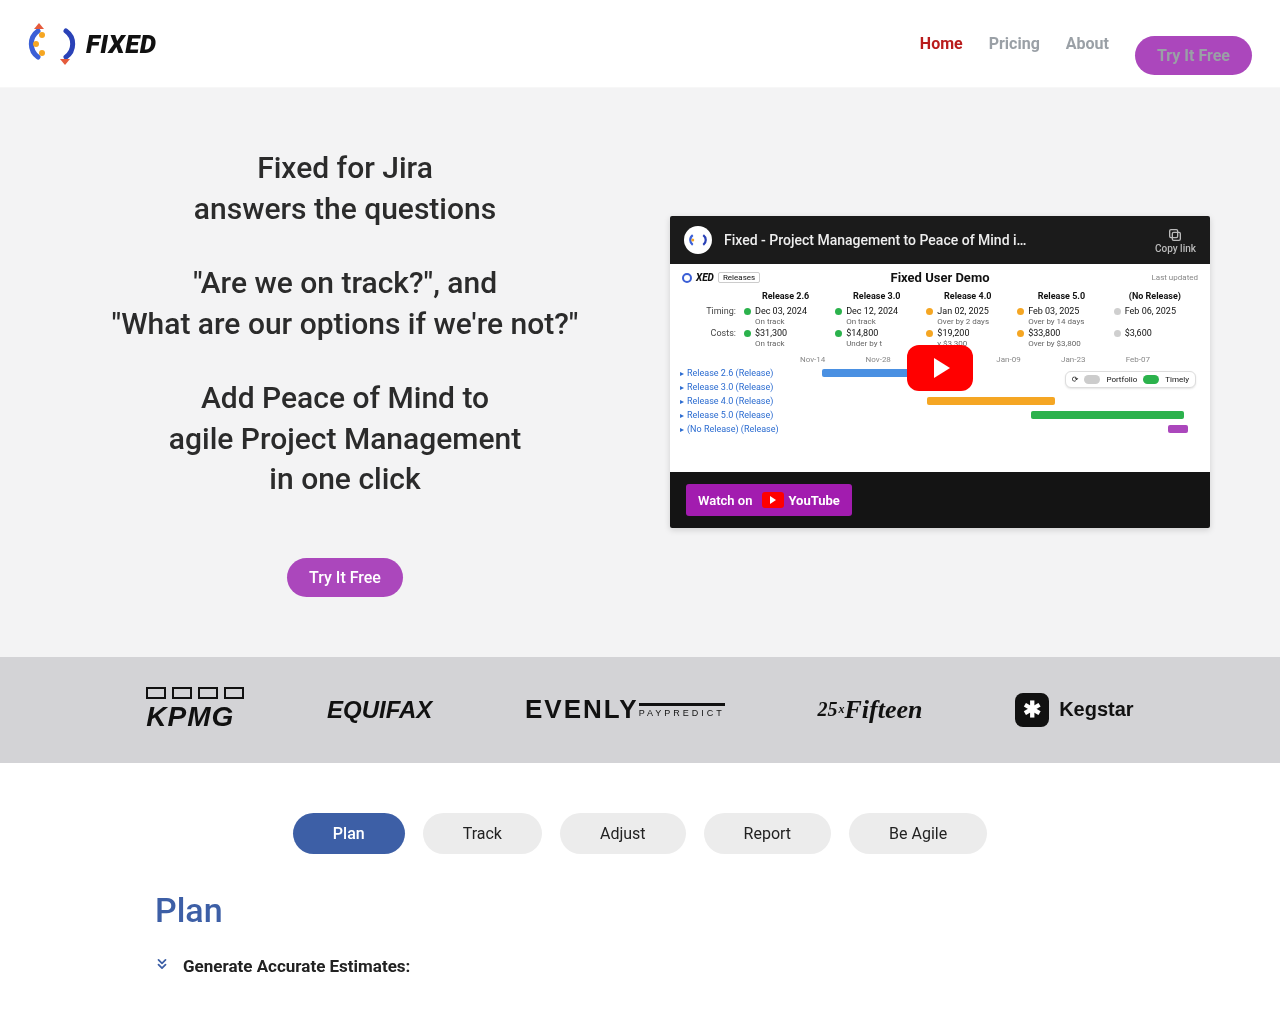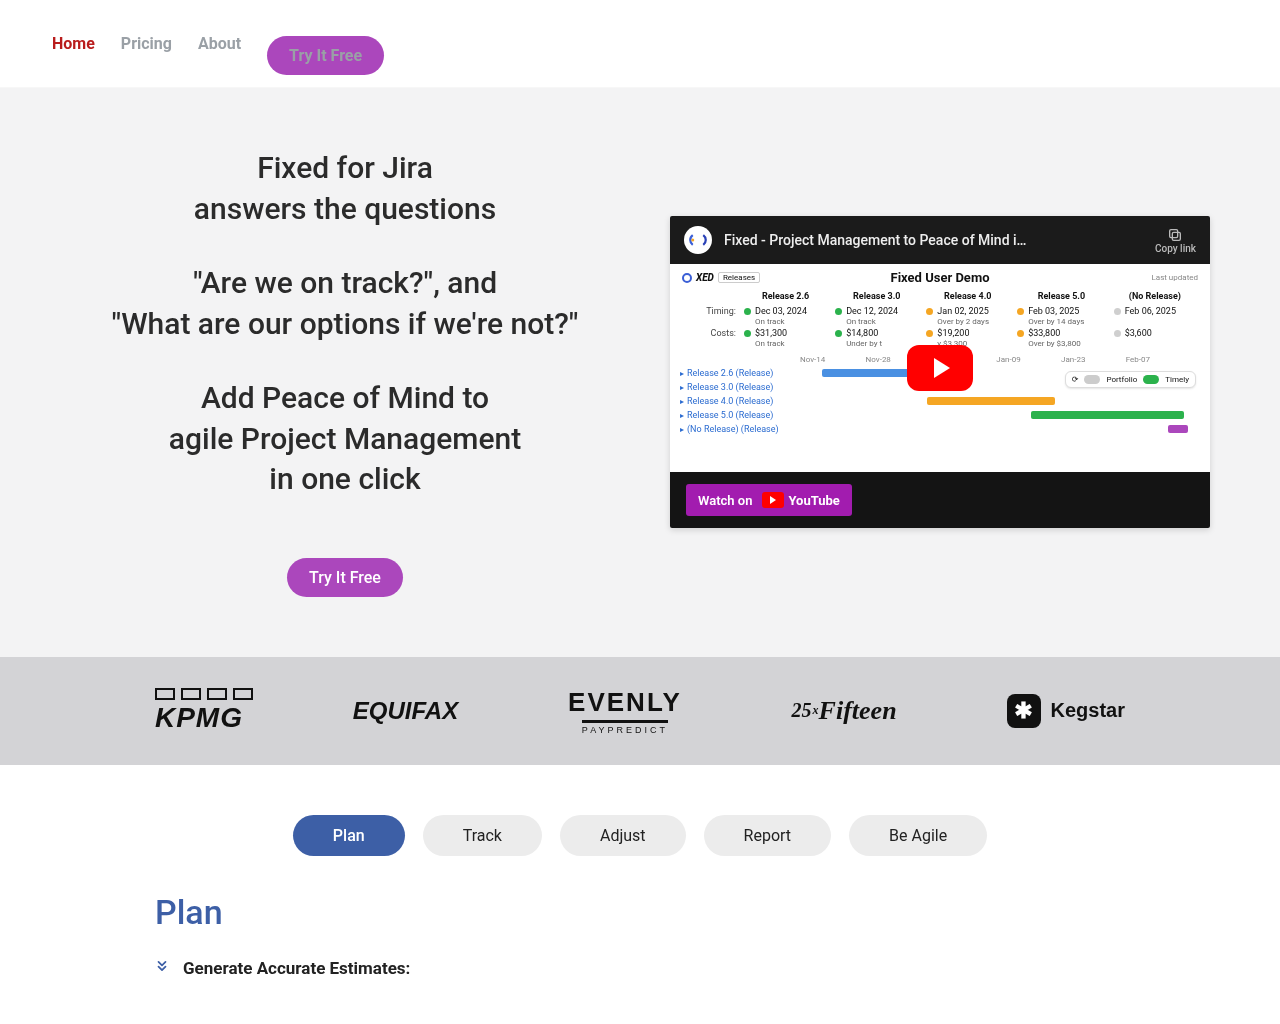--- a/index.html
+++ b/index.html
@@ -183,21 +183,21 @@
 }
 .logos-inner {
   max-width: 1080px; margin: 0 auto;
   display: flex; justify-content: space-around; align-items: center;
 }
 .logo { display: flex; align-items: center; justify-content: center; }
 .kpmg { font-family: Arial, sans-serif; font-weight: 900; font-style: italic; font-size: 28px; letter-spacing: 1px; position: relative; padding-top: 14px;}
 .kpmg .boxes { position: absolute; left: 0; top: 0; display: flex; gap: 6px; }
 .kpmg .boxes span { width: 20px; height: 12px; border: 2px solid #111; display: inline-block; }
 .equifax { font-family: Arial, sans-serif; font-weight: 900; font-style: italic; font-size: 24px; letter-spacing: 0px; }
-.evenly { text-align: right; font-family: Arial, sans-serif; flex-direction: column; }
+.evenly { text-align: right; font-family: Arial, sans-serif; }
 .evenly .big { font-weight: 900; font-size: 26px; letter-spacing: 2px; }
 .evenly .small { font-size: 9px; letter-spacing: 3px; border-top: 3px solid #111; padding-top: 2px; margin-top: 2px;}
 .fifteen { font-family: Georgia, serif; font-style: italic; font-size: 26px; font-weight: 600; }
 .fifteen .num { font-size: 20px; vertical-align: top; margin-right: 1px; }
 .kegstar { display: flex; align-items: center; gap: 10px; font-family: Arial, sans-serif; font-weight: 600; font-size: 20px; }
 .kegstar .badge { width: 34px; height: 34px; background: #111; border-radius: 8px; color:#fff; display:flex; align-items:center; justify-content:center; font-size:22px;}
 
 
 section.features {
   background: #fff;
@@ -216,20 +216,34 @@
 }
 .tab.active { background: #3d5fa6; color: #fff; font-weight: 500; }
 .section-title { color: #3d5fa6; font-size: 34px; font-weight: 500; margin-bottom: 26px; }
 .feature-item { display: flex; align-items: center; gap: 14px; font-size: 17px; font-weight: 700; color: #222; }
 .feature-item .chev { color: #3d5fa6; font-size: 14px; }
 </style>
 </head>
 <body>
 
 <header class="topbar">
+  <div class="brand">
+    <span class="brand-mark">
+      <svg width="48" height="42" viewBox="0 0 48 42">
+        <path d="M10 8 A16 16 0 0 0 10 34" fill="none" stroke="#3b5fd6" stroke-width="5" stroke-linecap="round"></path>
+        <path d="M38 34 A16 16 0 0 0 38 8" fill="none" stroke="#2a42b7" stroke-width="5" stroke-linecap="round"></path>
+        <polygon points="6,6 16,6 11,0" fill="#e55b3c"></polygon>
+        <polygon points="42,36 32,36 37,42" fill="#e55b3c"></polygon>
+        <circle cx="8" cy="21" r="3" fill="#f5a623"></circle>
+        <circle cx="14" cy="30" r="3" fill="#f5a623"></circle>
+        <circle cx="14" cy="12" r="3" fill="#f5a623"></circle>
+      </svg>
+    </span>
+    <span class="brand-word">FIXED</span>
+  </div>
 
   <nav class="topnav">
     <a href="#" class="active">Home</a>
     <a href="#">Pricing</a>
     <a href="#">About</a>
     <a href="#" class="btn-cta">Try It Free</a>
   </nav>
 </header>
 
 <section class="hero">

